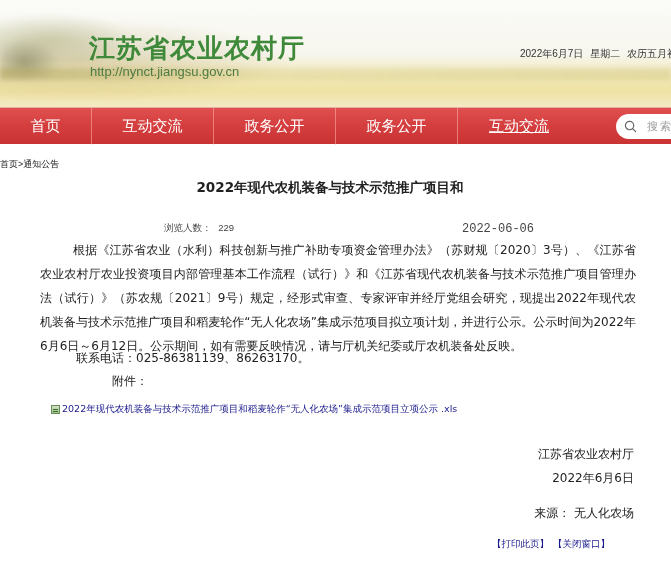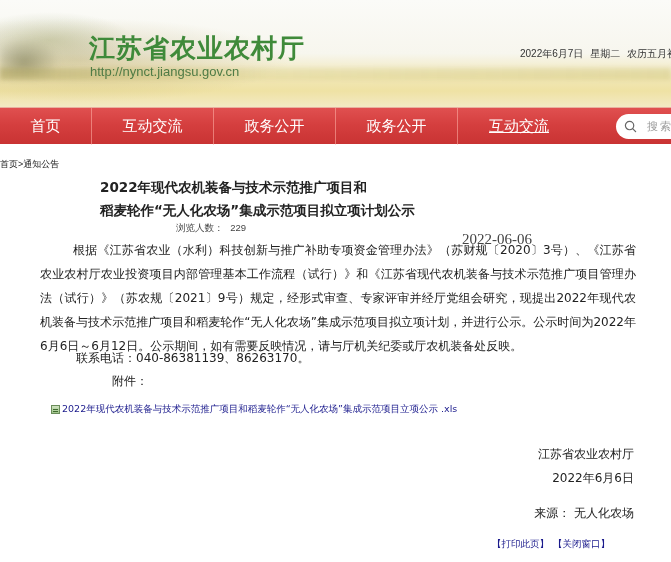--- a/index.html
+++ b/index.html
@@ -63,30 +63,30 @@
     .search-box svg { width: 13px; height: 13px; }
     .search-box span { margin-left: 10px; font-size: 11px; color: #999; letter-spacing: 2px; }
 
     .breadcrumb {
       position: absolute; left: 0; top: 158px; font-size: 9px; color: #222;
       font-family: "Liberation Sans", sans-serif;
     }
     .breadcrumb span { cursor: pointer; }
 
     .article-title {
-      position: absolute; left: 100px; top: 176px; width: 460px; 
+      position: absolute; left: 100px; top: 176px; width: 460px; text-align: center;
       font-size: 13.5px; font-weight: bold; color: #222; line-height: 23px;
     }
     .meta-views {
-      position: absolute; left: 176px; top: 222px; font-size: 9.5px; color: #444;
+      position: absolute; left: 164px; top: 222px; font-size: 9.5px; color: #444;
       font-family: "Liberation Sans", sans-serif; word-spacing: 4px;
     }
     .meta-date {
-      position: absolute; left: 462px; top: 231px; font-size: 15px; color: #444;
-      font-family: Liberation Serif, serif;
+      position: absolute; left: 462px; top: 222px; font-size: 12px; color: #444;
+      font-family: Liberation Mono, monospace;
     }
 
     .body-text {
       position: absolute; left: 40px; top: 238px; width: 596px;
       font-size: 12px; line-height: 24px; color: #222; text-align: justify;
       text-indent: 33px;
     }
     .contact {
       position: absolute; left: 76px; top: 350px; font-size: 12px; color: #222;
     }
@@ -145,32 +145,31 @@
     <span>搜索</span>
   </div>
 </div>
 
 <div class="breadcrumb">
   <span>首页</span><span>&gt;</span><span>通知公告</span>
 </div>
 
 <div class="article-title">
   <div>2022年现代农机装备与技术示范推广项目和</div>
-  <div>稻麦轮作“无人化农场”集成示范项目拟立项计划公示</div>
 </div>
 
 <div class="meta-views">
   <span>浏览人数：</span>
   <span>229</span>
 </div>
 <div class="meta-date">2022-06-06</div>
 
 <div class="body-text">根据《江苏省农业（水利）科技创新与推广补助专项资金管理办法》（苏财规〔2020〕3号）、《江苏省农业农村厅农业投资项目内部管理基本工作流程（试行）》和《江苏省现代农机装备与技术示范推广项目管理办法（试行）》（苏农规〔2021〕9号）规定，经形式审查、专家评审并经厅党组会研究，现提出2022年现代农机装备与技术示范推广项目和稻麦轮作“无人化农场”集成示范项目拟立项计划，并进行公示。公示时间为2022年6月6日～6月12日。公示期间，如有需要反映情况，请与厅机关纪委或厅农机装备处反映。</div>
 
-<div class="contact">联系电话：040-86381139、86263170。</div>
+<div class="contact">联系电话：025-86381139、86263170。</div>
 <div class="attach-label">附件：</div>
 
 <div class="attach-link">
   <span class="xls-icon"></span>
   <span>2022年现代农机装备与技术示范推广项目和稻麦轮作“无人化农场”集成示范项目立项公示 .xls</span>
 </div>
 
 <div class="sign-org">江苏省农业农村厅</div>
 <div class="sign-date">2022年6月6日</div>
 <div class="source">来源：  无人化农场</div>

